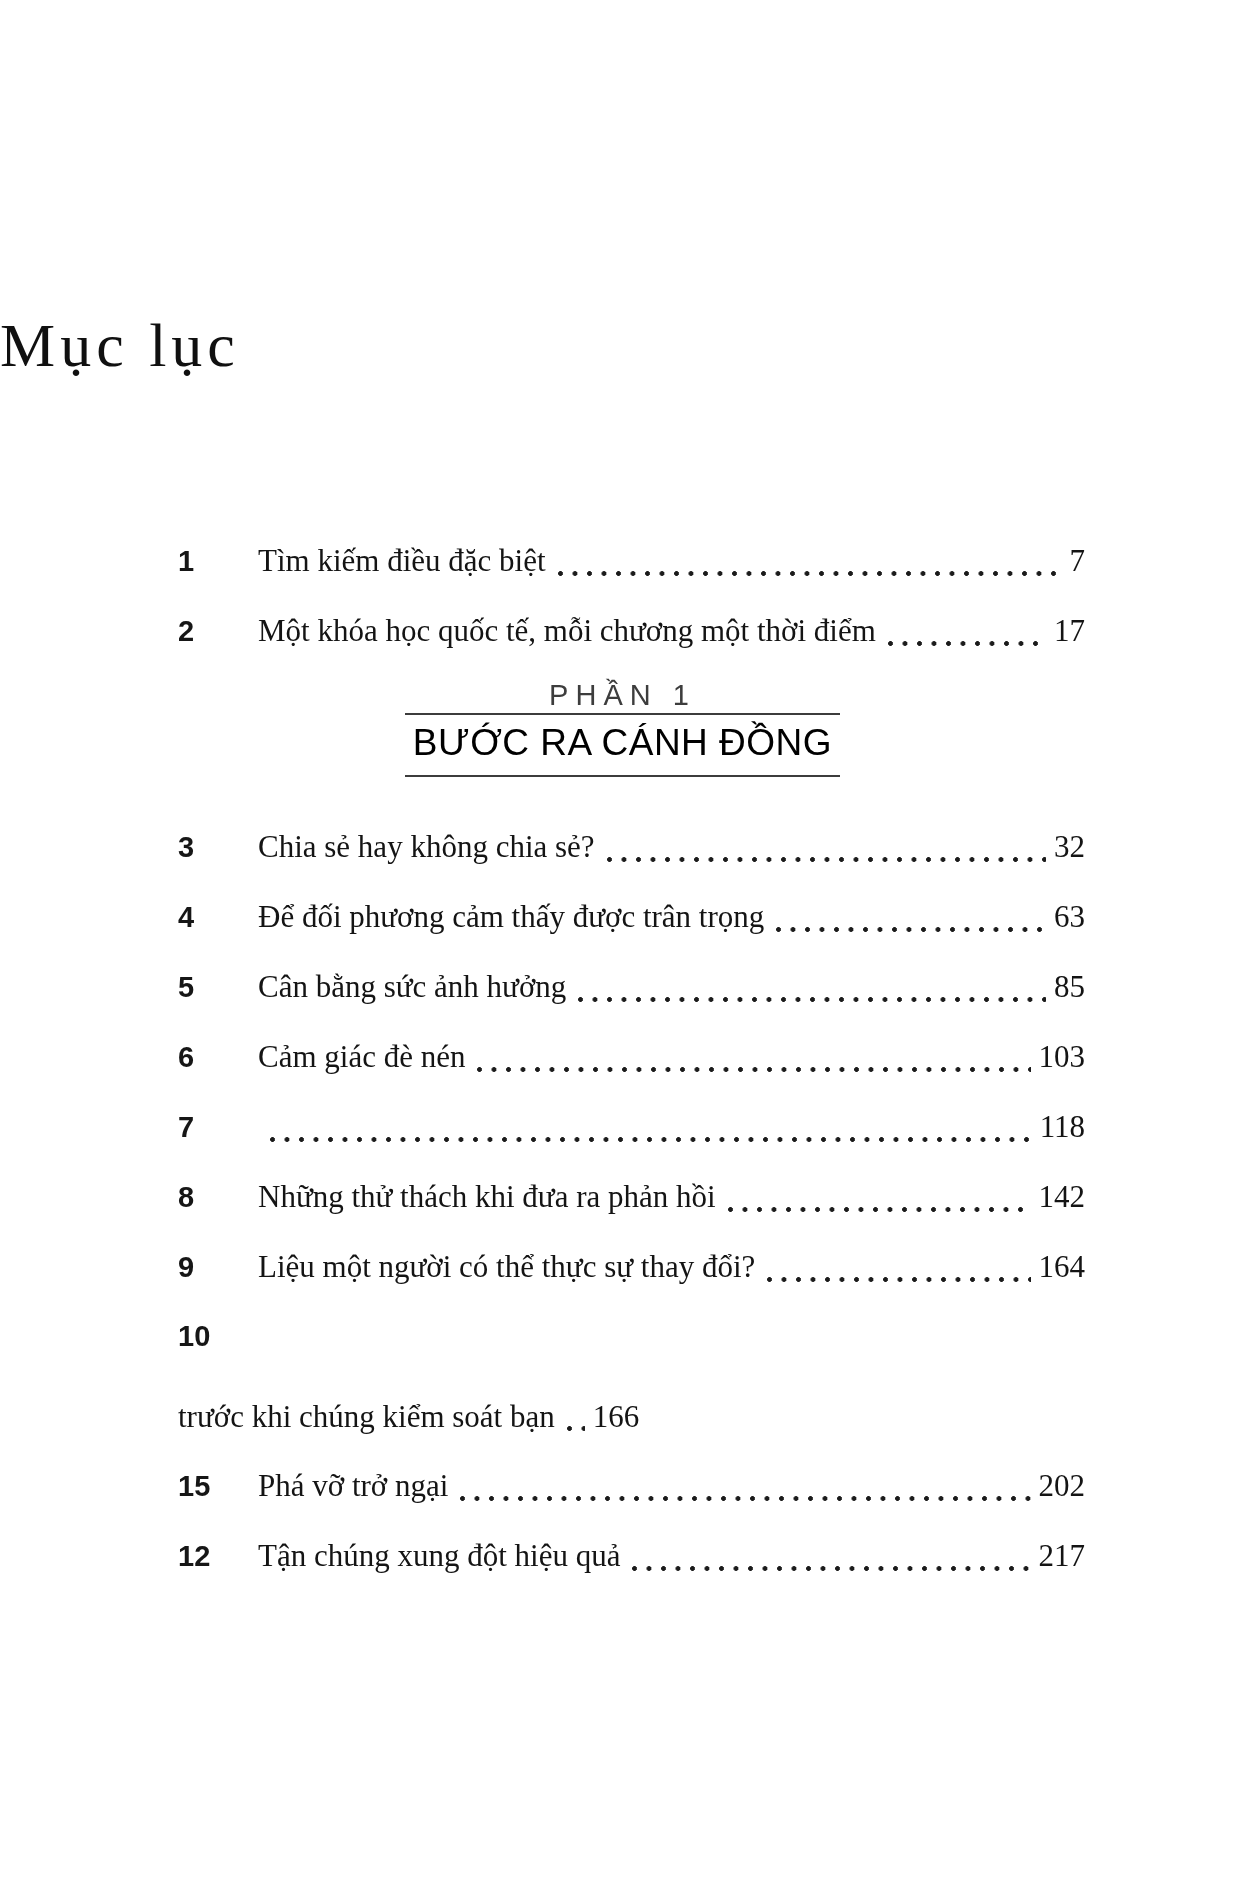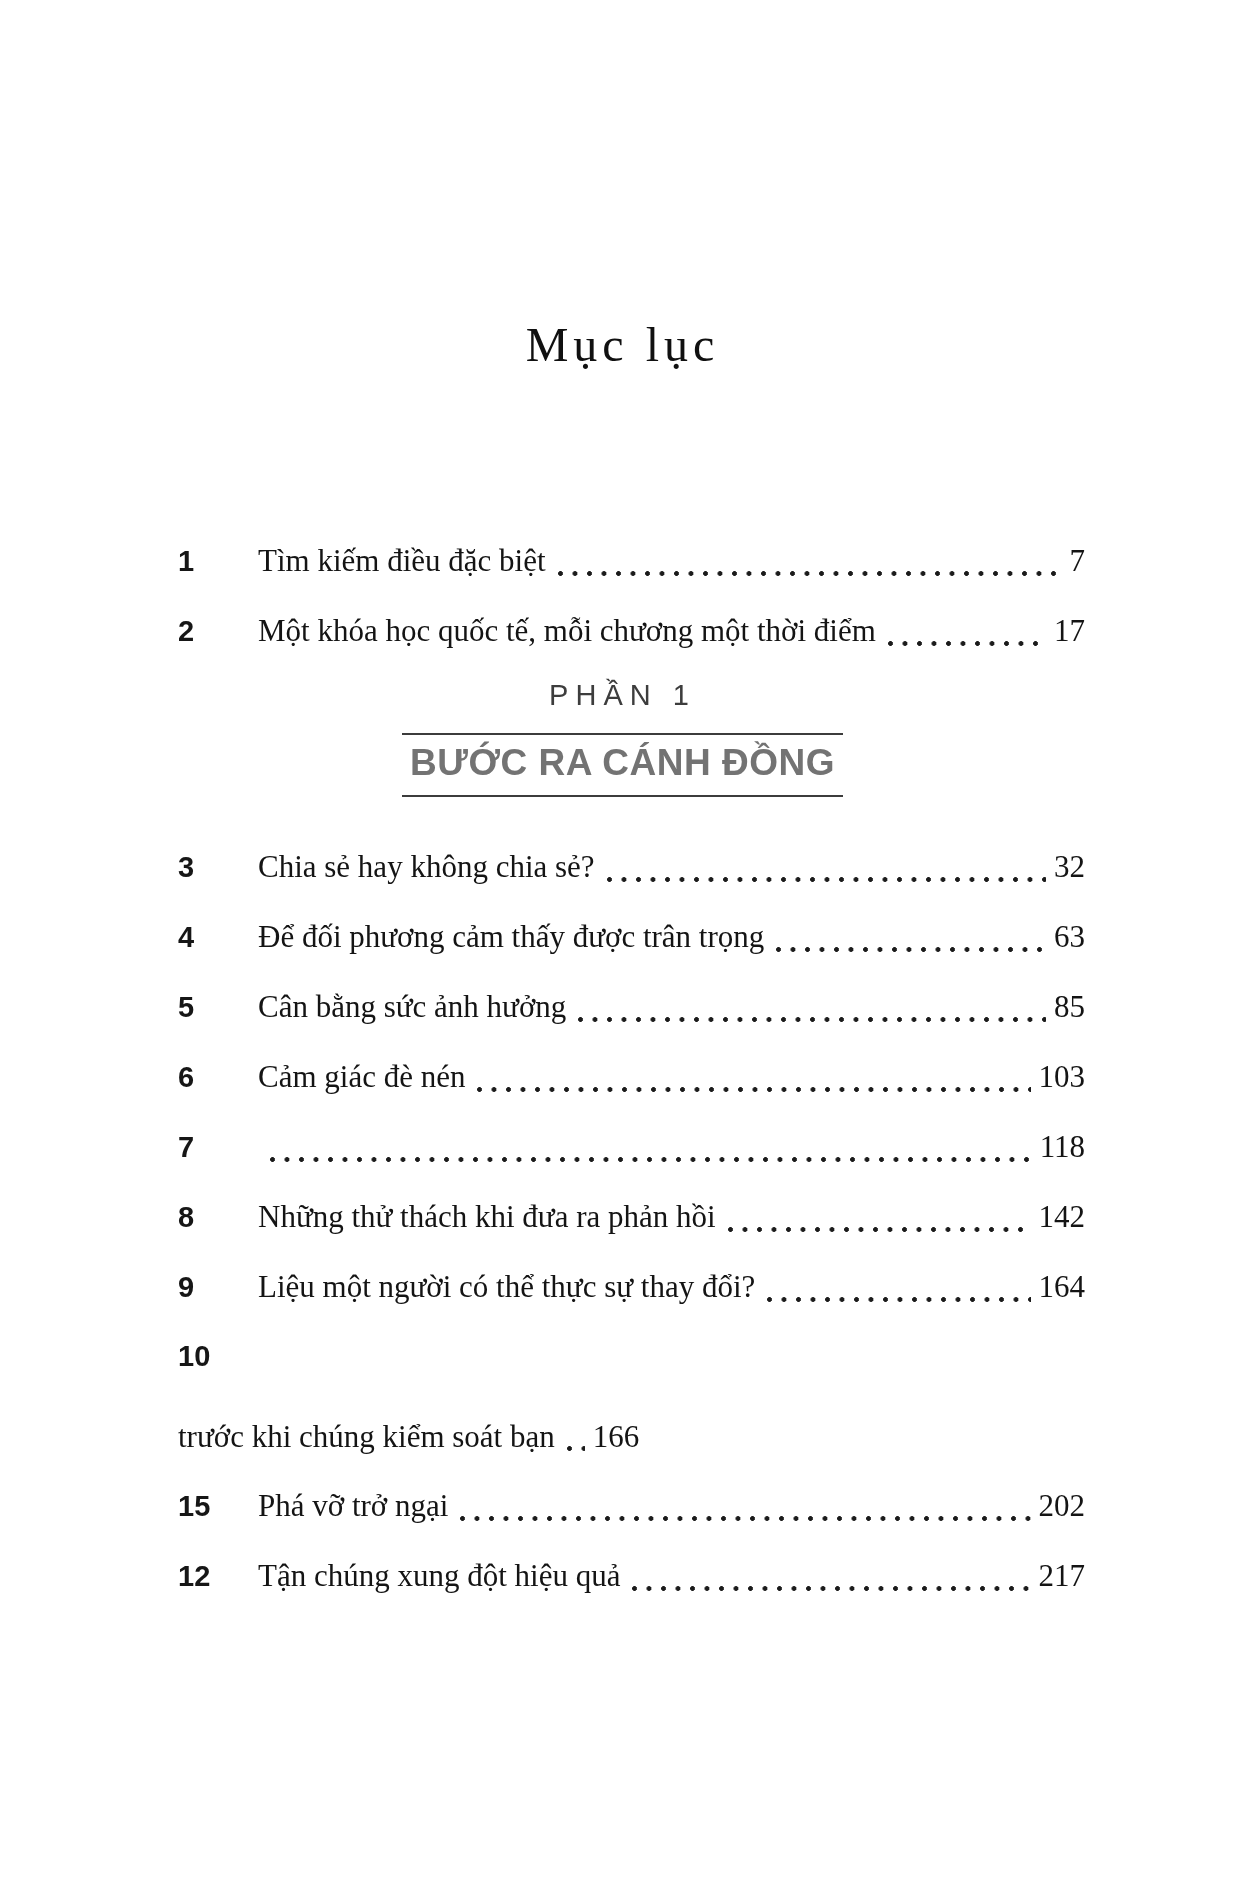--- a/index.html
+++ b/index.html
@@ -7,23 +7,23 @@
   .page {
     width: 1245px; height: 1898px;
     background: #ffffff;
     color: #141414;
     font-family: "Liberation Serif", serif;
     position: relative;
     overflow: hidden;
     margin: 0 auto;
   }
   .page-title {
-    text-align: center;
+    text-align: left;
     padding-top: 310px;
-    font-size: 48px;
+    font-size: 62px;
     line-height: 70px;
     font-weight: 400;
     letter-spacing: 5px;
     color: #101010;
   }
   .toc {
     padding-left: 178px;
     padding-right: 160px;
   }
   .toc-a { margin-top: 158px; }
@@ -60,35 +60,34 @@
   .section {
     text-align: center;
     margin-top: 22px;
   }
   .section-label {
     font-family: "Liberation Sans", sans-serif;
     font-size: 29px;
     letter-spacing: 7px;
     color: #3d3d3d;
     line-height: 35px;
-    margin-bottom: 20px;
   }
   .section-box {
     display: inline-block;
     border-top: 2px solid #3c3c3c;
     border-bottom: 2px solid #3c3c3c;
     padding: 8px 8px 12px 8px;
   }
   .section-title {
     font-family: "Liberation Sans", sans-serif;
-    font-weight: bold;
+    font-weight: normal;
     font-size: 37px;
     letter-spacing: 0.5px;
     line-height: 40px;
-    color: #737373;
+    color: #000000;
   }
   .two-line { margin-top: 14px; flex-direction: column; }
   .tl-body { flex: 1 1 auto; display: block; }
   .tl-line1 { line-height: 45px; }
   .tl-line2 { display: flex; align-items: baseline; line-height: 45px; }
 </style>
 </head>
 <body>
 
 <div class="page">

